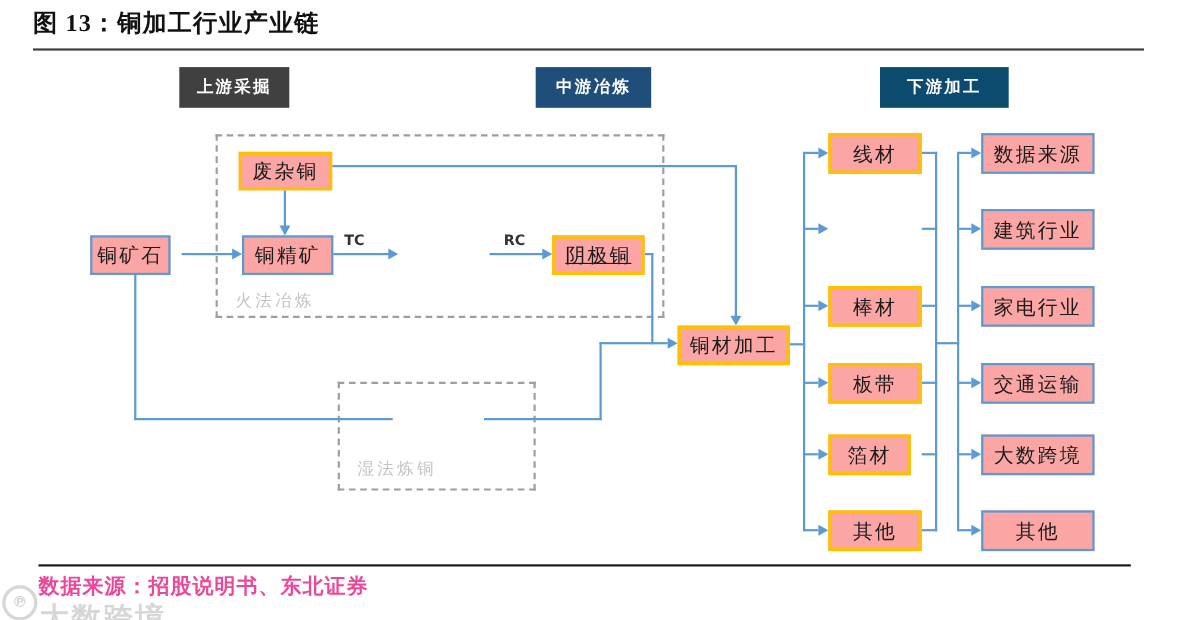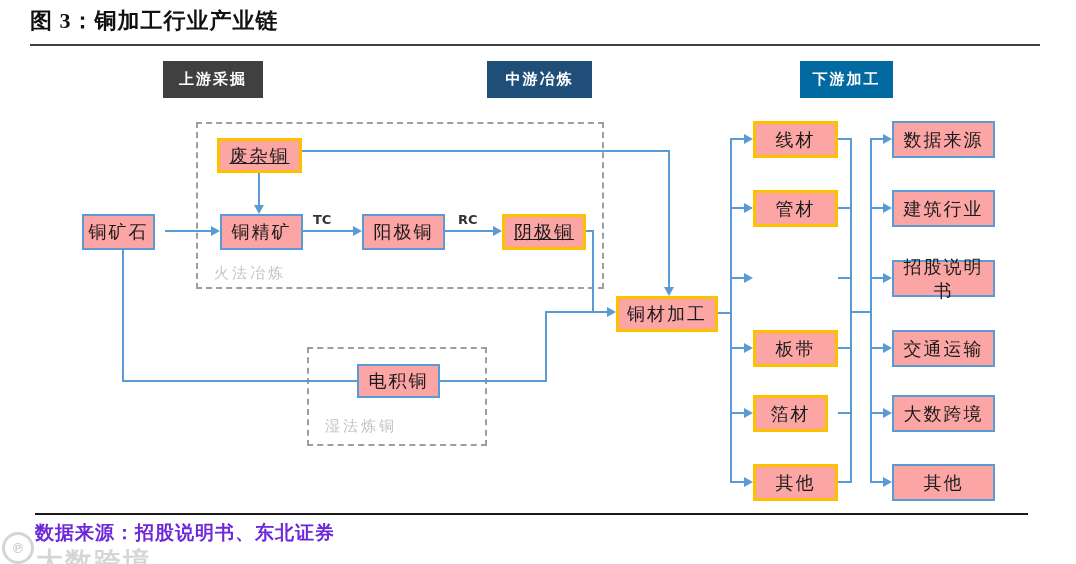--- a/index.html
+++ b/index.html
@@ -11,40 +11,40 @@
   .fig-title{
     position:absolute;left:30px;top:6px;width:1010px;
     font-family:"Liberation Serif","DejaVu Serif",serif;
     font-weight:bold;font-size:22px;color:#111;letter-spacing:1px;
   }
   .title-rule{position:absolute;left:30px;top:44px;width:1010px;height:2px;background:#3f3f3f;}
   .bottom-rule{position:absolute;left:35px;top:513px;width:993px;height:2px;background:#1a1a1a;}
   .fig-source{
     position:absolute;left:35px;top:520px;
     font-family:"Liberation Serif","DejaVu Serif",serif;
-    font-weight:bold;font-size:19px;color:#6d28d9;letter-spacing:1px;
+    font-weight:bold;font-size:19px;color:#ec4899;letter-spacing:1px;
   }
   .watermark{
     position:absolute;left:2px;top:516px;display:flex;align-items:center;gap:2px;
     opacity:0.16;color:#000;pointer-events:none;
   }
   .wm-logo{
     width:26px;height:26px;border:3px solid #000;border-radius:50%;
     display:flex;align-items:center;justify-content:center;
     font-size:14px;font-weight:bold;
   }
   .wm-text{font-size:27px;font-weight:bold;letter-spacing:2px;margin-top:28px;}
   
   .stage{
     position:absolute;height:37px;display:flex;align-items:center;justify-content:center;
     color:#fff;font-size:15px;font-weight:bold;letter-spacing:2px;
   }
   .stage-up{left:163px;top:61px;width:100px;background:#404040;}
   .stage-mid{left:487px;top:61px;width:105px;background:#1F4E79;}
-  .stage-down{left:800px;top:61px;width:93px;background:#0369a1;}
+  .stage-down{left:800px;top:61px;width:117px;background:#0c4a6e;}
   
   .group{position:absolute;border:2px dashed #9e9e9e;}
   .group-pyro{left:196px;top:122px;width:404px;height:163px;}
   .group-hydro{left:307px;top:347px;width:176px;height:95px;text-align:center;}
   .group-label{
     position:absolute;left:16px;bottom:4px;color:#c4c4c4;
     font-size:15px;letter-spacing:3px;
   }
   
   .node{
@@ -59,21 +59,21 @@
       border-bottom:5px solid transparent;border-left:9px solid #5B9BD5;}
   .ad{position:absolute;width:0;height:0;border-left:5px solid transparent;
       border-right:5px solid transparent;border-top:9px solid #5B9BD5;}
   .edge-label{position:absolute;font-size:13px;font-weight:bold;color:#333;letter-spacing:0;}
 </style>
 </head>
 <body>
 
 <div id="canvas">
 
-  <div class="fig-title">图 3：铜加工行业产业链</div>
+  <div class="fig-title">图 13：铜加工行业产业链</div>
   <div class="title-rule"></div>
 
   <div class="stage stage-up">上游采掘</div>
   <div class="stage stage-mid">中游冶炼</div>
   <div class="stage stage-down">下游加工</div>
 
   <div class="group group-pyro">
     <span class="group-label">火法冶炼</span>
   </div>
   <div class="group group-hydro">
@@ -145,36 +145,34 @@
   <div class="edge" style="left:871px;top:277px;width:12px;height:2px;"></div>
   <div class="ar" style="left:883px;top:273px;"></div>
   <div class="edge" style="left:871px;top:347px;width:12px;height:2px;"></div>
   <div class="ar" style="left:883px;top:343px;"></div>
   <div class="edge" style="left:871px;top:412px;width:12px;height:2px;"></div>
   <div class="ar" style="left:883px;top:408px;"></div>
   <div class="edge" style="left:871px;top:481px;width:12px;height:2px;"></div>
   <div class="ar" style="left:883px;top:477px;"></div>
 
   <div class="node nb" style="left:82px;top:214px;width:73px;height:36px;">铜矿石</div>
-  <div class="node ny" style="left:217px;top:138px;width:85px;height:35px;text-decoration:underline;">废杂铜</div>
+  <div class="node ny" style="left:217px;top:138px;width:85px;height:35px;">废杂铜</div>
   <div class="node nb" style="left:220px;top:214px;width:83px;height:36px;">铜精矿</div>
-  <div class="node nb" style="left:362px;top:214px;width:83px;height:36px;">阳极铜</div>
   <div class="node ny" style="left:502px;top:214px;width:84px;height:36px;text-decoration:underline;">阴极铜</div>
-  <div class="node nb" style="left:357px;top:364px;width:83px;height:34px;">电积铜</div>
   <div class="node ny" style="left:616px;top:296px;width:102px;height:36px;">铜材加工</div>
 
   <div class="node ny" style="left:753px;top:121px;width:85px;height:37px;">线材</div>
-  <div class="node ny" style="left:753px;top:190px;width:85px;height:37px;">管材</div>
+  <div class="node ny" style="left:753px;top:260px;width:85px;height:37px;">棒材</div>
   <div class="node ny" style="left:753px;top:330px;width:85px;height:37px;">板带</div>
   <div class="node ny" style="left:753px;top:395px;width:75px;height:37px;">箔材</div>
   <div class="node ny" style="left:753px;top:464px;width:85px;height:37px;">其他</div>
 
   <div class="node nb" style="left:892px;top:121px;width:103px;height:37px;">数据来源</div>
   <div class="node nb" style="left:892px;top:190px;width:103px;height:37px;">建筑行业</div>
-  <div class="node nb" style="left:892px;top:260px;width:103px;height:37px;">招股说明书</div>
+  <div class="node nb" style="left:892px;top:260px;width:103px;height:37px;">家电行业</div>
   <div class="node nb" style="left:892px;top:330px;width:103px;height:37px;">交通运输</div>
   <div class="node nb" style="left:892px;top:395px;width:103px;height:37px;">大数跨境</div>
   <div class="node nb" style="left:892px;top:464px;width:103px;height:37px;">其他</div>
 
   <div class="bottom-rule"></div>
   <div class="fig-source">数据来源：招股说明书、东北证券</div>
   <div class="watermark">
     <span class="wm-logo">℗</span>
     <span class="wm-text">大数跨境</span>
   </div>

